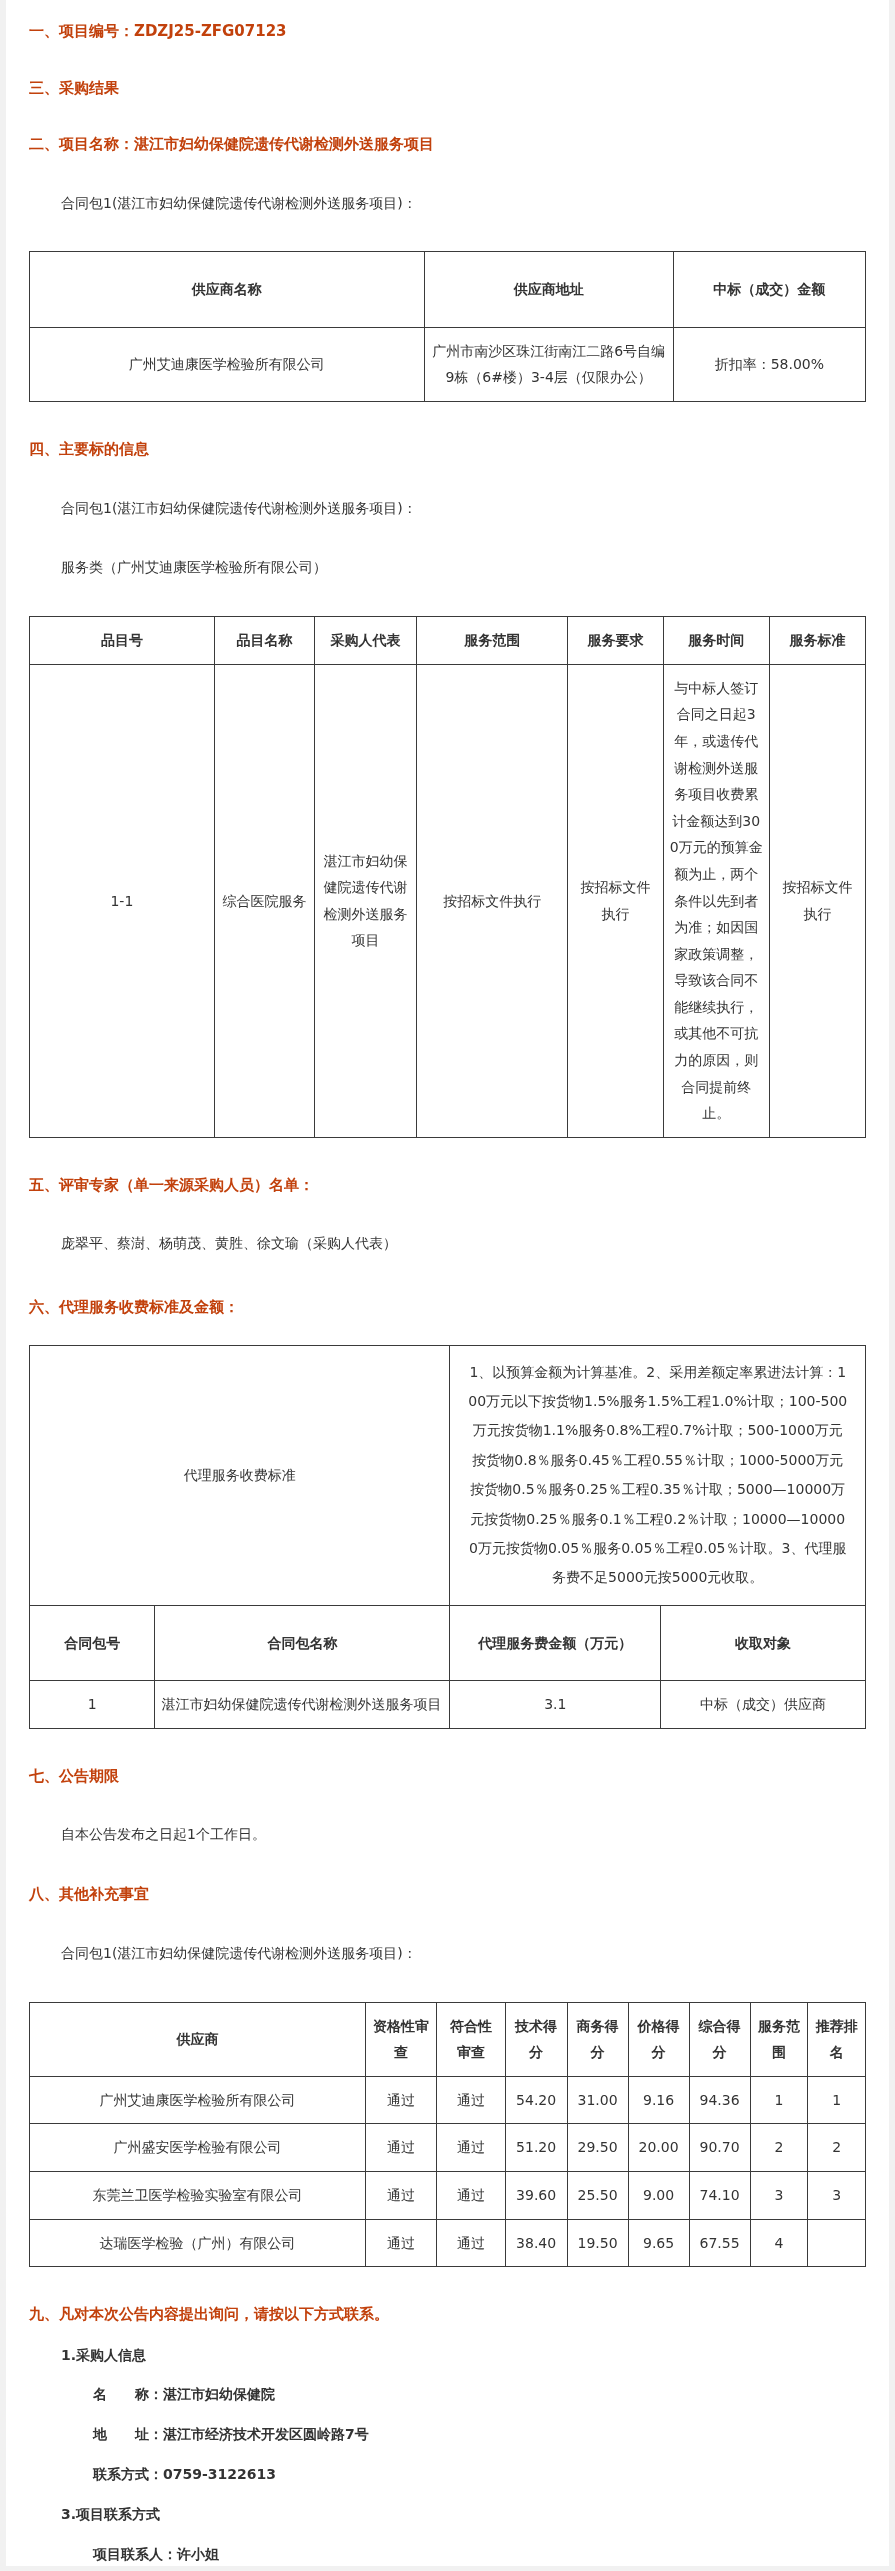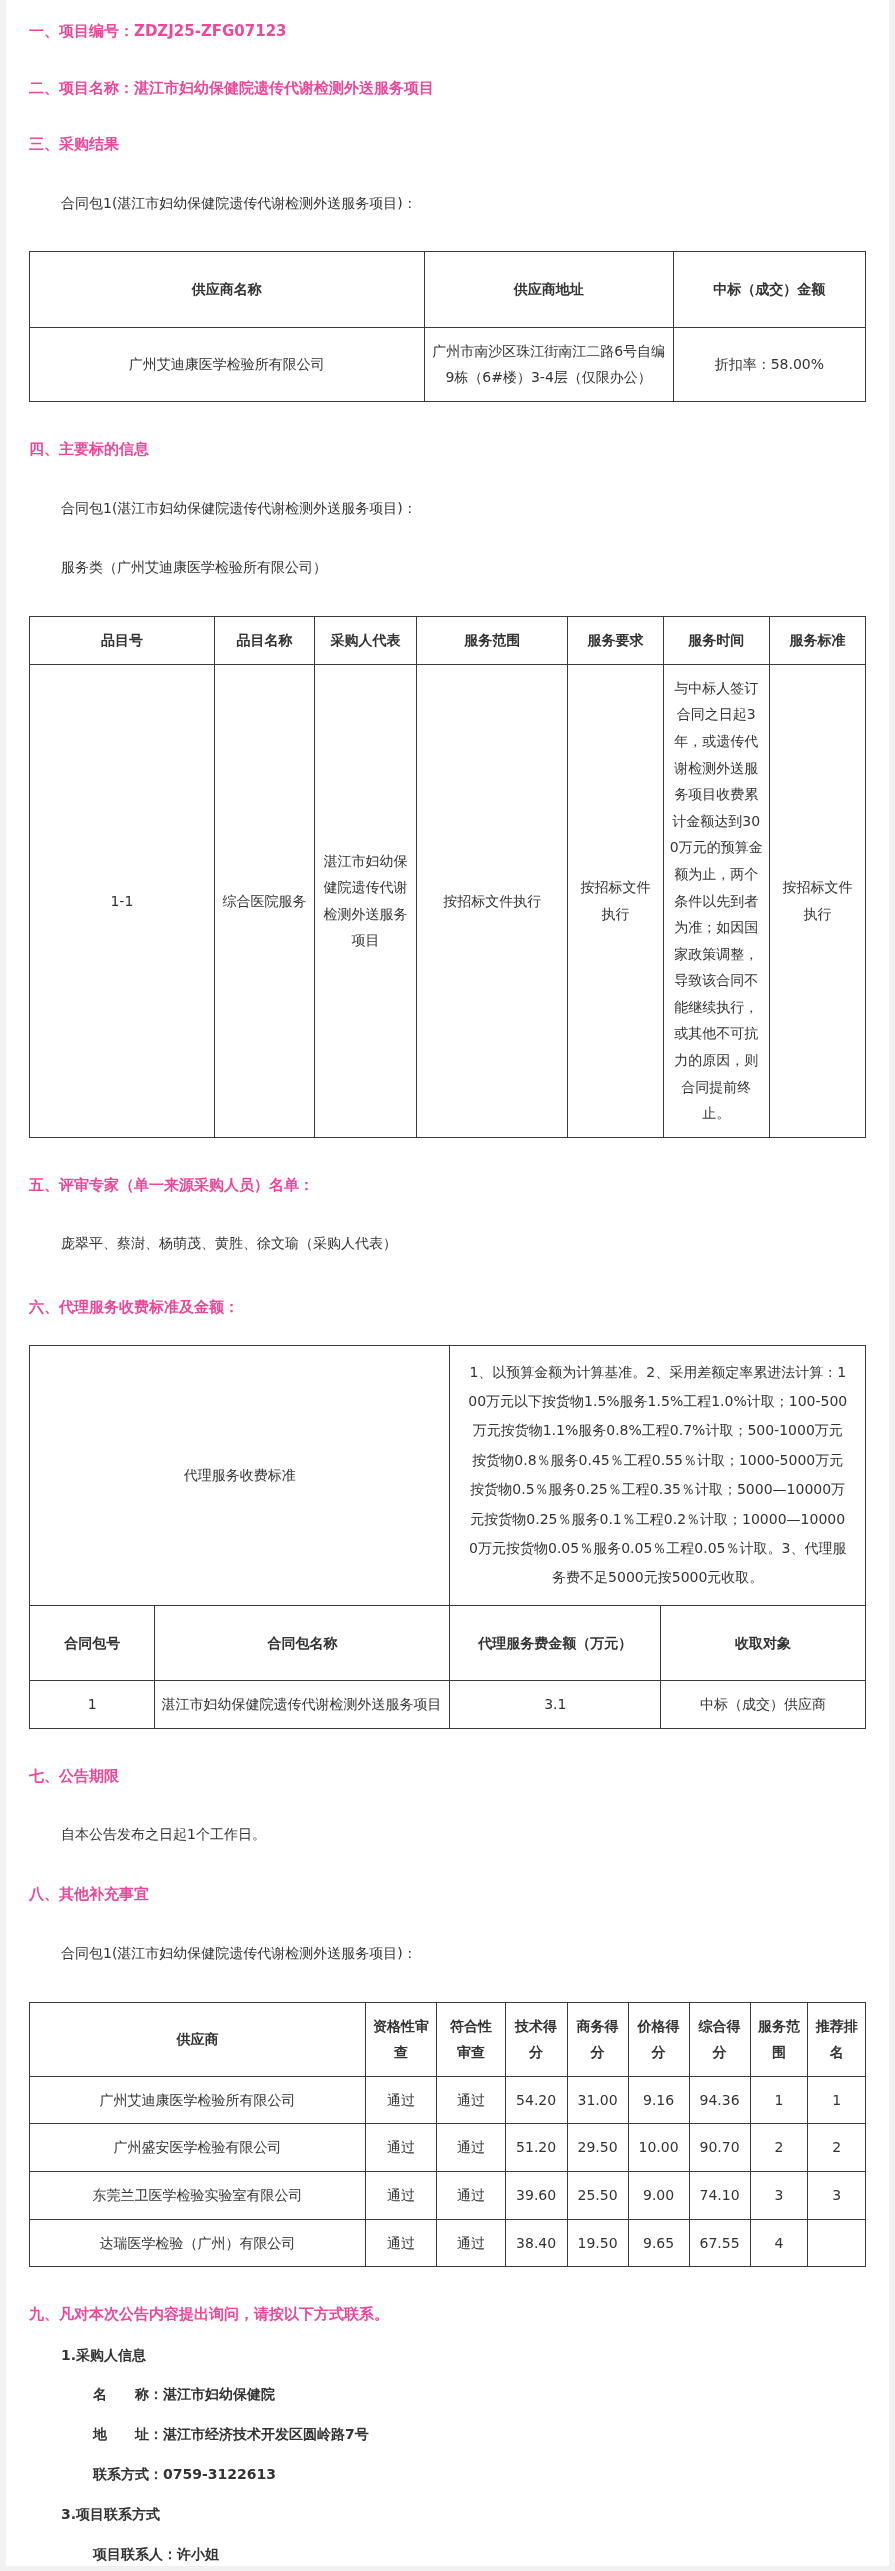--- a/index.html
+++ b/index.html
@@ -14,21 +14,21 @@
     background:#ffffff;
     padding:4px 16px 0 16px;
     box-sizing:border-box;
   }
   .content{
     padding:0 7px;
   }
   .sec-heading{
     font-size:15px;
     font-weight:bold;
-    color:#ec4899;
+    color:#c2410c;
     margin:34px 0 18px 0;
     line-height:1.5;
   }
   .sec-heading.first{margin-top:16px;}
   .line{
     font-size:14px;
     line-height:1.7;
     margin:36px 0;
   }
   .indent1{padding-left:32px;}
@@ -61,23 +61,23 @@
   .contact-block .line{margin:16px 0;font-weight:bold;}
 </style>
 </head>
 <body>
 
 <div class="page">
   <div class="content">
 
     <div class="sec-heading first">一、项目编号：ZDZJ25-ZFG07123</div>
 
+    <div class="sec-heading">三、采购结果</div>
+
     <div class="sec-heading">二、项目名称：湛江市妇幼保健院遗传代谢检测外送服务项目</div>
-
-    <div class="sec-heading">三、采购结果</div>
     <div class="line indent1">合同包1(湛江市妇幼保健院遗传代谢检测外送服务项目)：</div>
 
     <table>
       <colgroup>
           <col style="width:47.2%">
           <col style="width:29.8%">
           <col style="width:23%">
         </colgroup>
       <tbody>
           <tr>
@@ -201,21 +201,21 @@
         <td>94.36</td>
         <td>1</td>
         <td>1</td>
       </tr>
       <tr>
         <td>广州盛安医学检验有限公司</td>
         <td>通过</td>
         <td>通过</td>
         <td>51.20</td>
         <td>29.50</td>
-        <td>10.00</td>
+        <td>20.00</td>
         <td>90.70</td>
         <td>2</td>
         <td>2</td>
       </tr>
       <tr>
         <td>东莞兰卫医学检验实验室有限公司</td>
         <td>通过</td>
         <td>通过</td>
         <td>39.60</td>
         <td>25.50</td>

